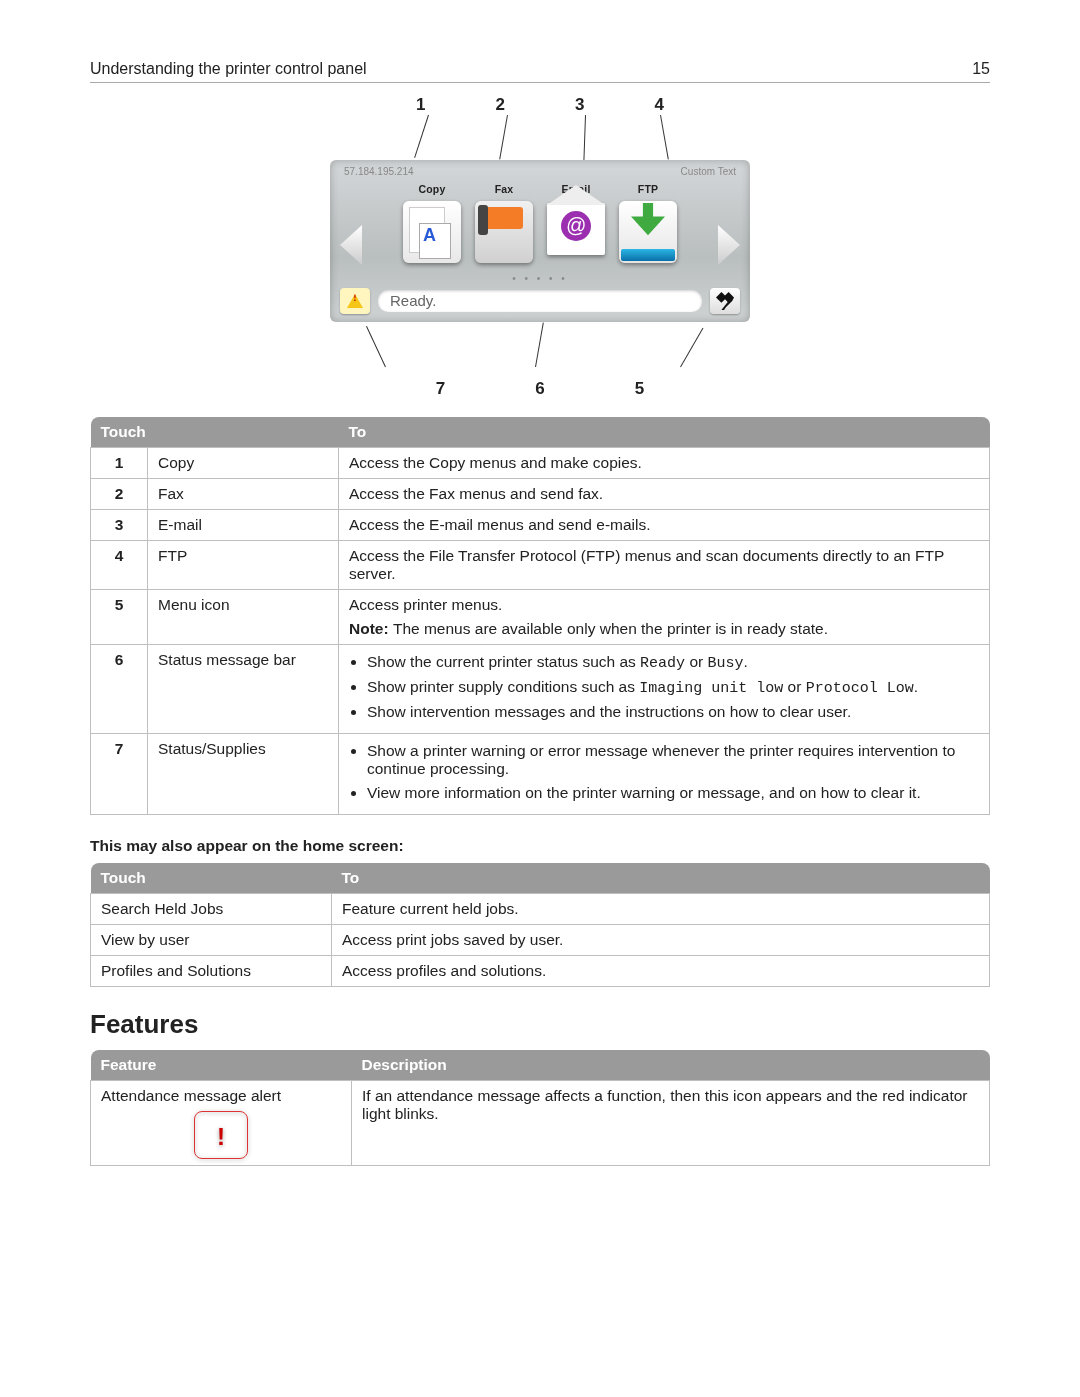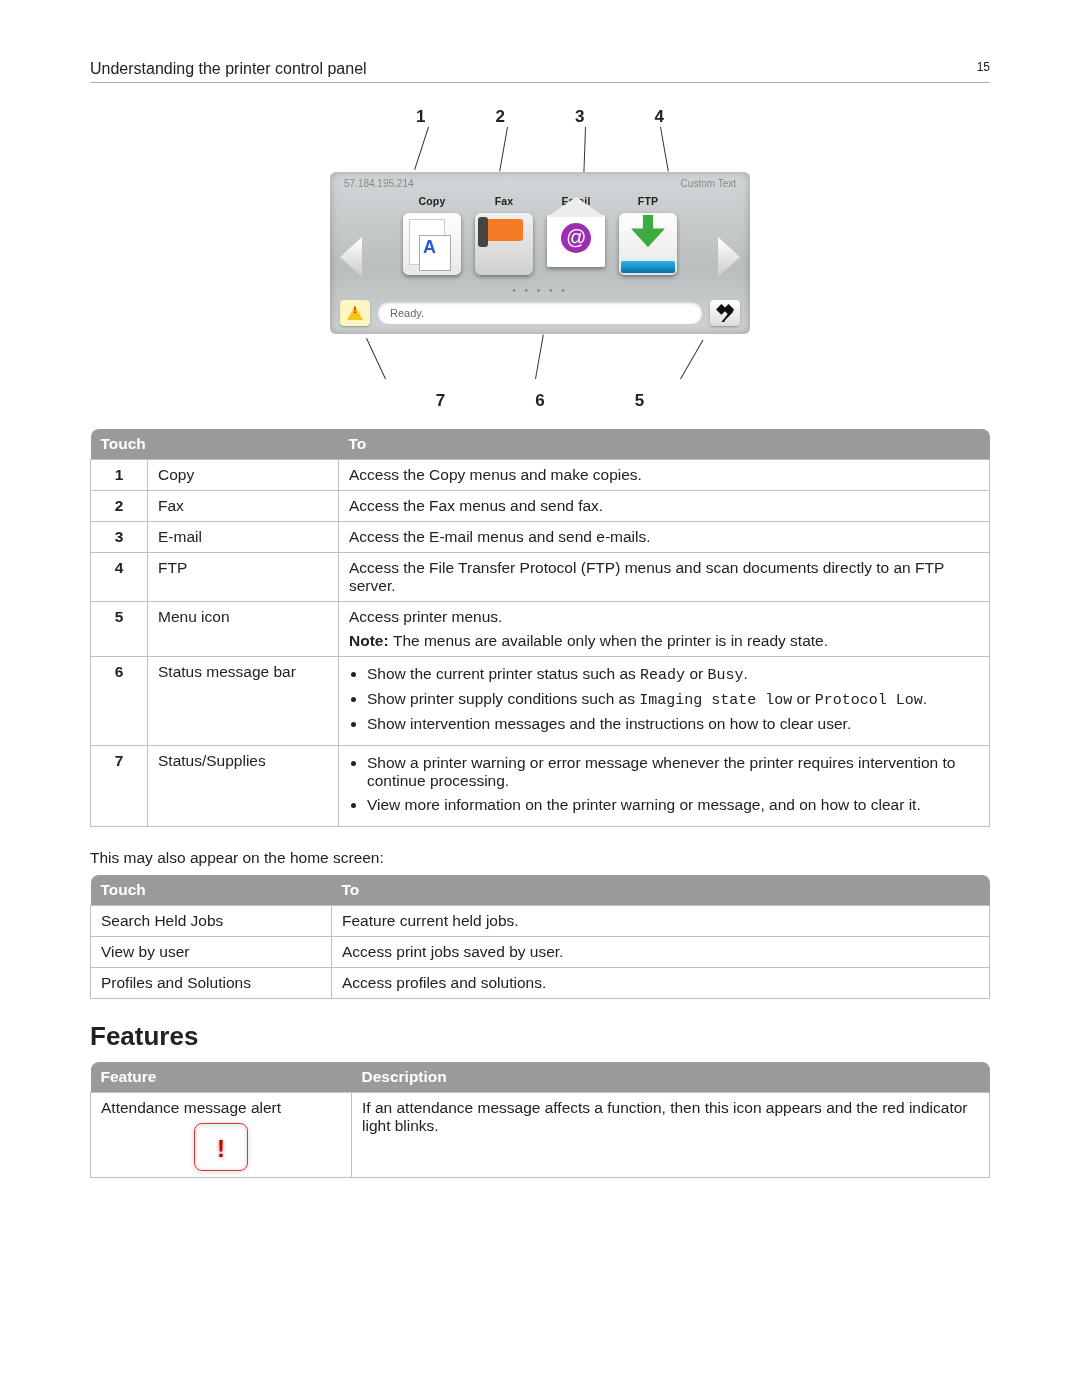--- a/index.html
+++ b/index.html
@@ -4,23 +4,23 @@
 <style>
   body {
     font-family: "Segoe UI", "Helvetica Neue", Arial, sans-serif;
     margin: 0;
     padding: 60px 90px;
     color: #222;
     width: 1080px;
     box-sizing: border-box;
     font-size: 15.5px;
   }
-  .page-head { display:flex; justify-content:space-between; border-bottom:1px solid #aaa; padding-bottom:4px; margin-bottom:24px;}
+  .page-head { display:flex; justify-content:space-between; border-bottom:1px solid #aaa; padding-bottom:4px; margin-bottom:12px;}
   .page-head .title { font-size:16px; }
-  .page-head .num { font-size:12px; }
+  .page-head .num { font-size:16px; }
 
   
   .diagram-wrap { width:420px; margin:0 auto 18px auto; position:relative; font-size:13px; }
   .callouts-top, .callouts-bot { display:flex; justify-content:center; gap:70px; font-weight:bold; font-size:17px; }
   .callouts-bot { gap:90px; margin-top:12px; }
   .leaders-top { height:45px; position:relative; }
   .leaders-top span { position:absolute; top:0; width:1px; height:100%; background:#333; }
   .leaders-bot { height:45px; position:relative; }
   .leaders-bot span { position:absolute; bottom:0; width:1px; height:100%; background:#333; }
 
@@ -50,40 +50,40 @@
   .ic-email .env::before{content:"";position:absolute;left:0;right:0;top:-18px;height:0;border-left:29px solid transparent;border-right:29px solid transparent;border-bottom:20px solid #eee;}
   .ic-email .at{position:absolute;left:14px;top:8px;width:30px;height:30px;border-radius:50%;background:#9b2fb0;color:#fff;font-style:italic;font-size:20px;line-height:28px;text-align:center;}
   .ic-ftp { background:linear-gradient(#fff,#e5e5e5);box-shadow:0 2px 4px rgba(0,0,0,.4);}
   .ic-ftp::before{content:"";position:absolute;left:12px;top:2px;width:34px;height:34px;background:#3faa3f;clip-path:polygon(35% 0,65% 0,65% 40%,100% 40%,50% 95%,0 40%,35% 40%);}
   .ic-ftp::after{content:"";position:absolute;left:2px;bottom:2px;right:2px;height:12px;background:linear-gradient(#2bb6e5,#0a6ea8);border-radius:2px;}
   .dots{ text-align:center;color:#888;letter-spacing:3px;font-size:10px;margin:8px 0 4px;}
   .status-row{display:flex;align-items:center;gap:8px;}
   .warn-box{width:30px;height:26px;background:#fff6bf;border-radius:4px;display:flex;align-items:center;justify-content:center;box-shadow:0 1px 2px rgba(0,0,0,.3);}
   .warn-tri{width:16px;height:14px;background:#f5c518;clip-path:polygon(50% 0,100% 100%,0 100%);position:relative;}
   .warn-tri::after{content:"!";position:absolute;left:0;right:0;top:-2px;text-align:center;font-size:10px;color:#c00;font-weight:bold;}
-  .status-bar{flex:1;background:#fff;border-radius:10px;height:22px;font-size:11px;color:#666;padding:0 12px;line-height:22px;box-shadow:inset 0 1px 3px rgba(0,0,0,.2);}
+  .status-bar{flex:1;background:#fff;border-radius:10px;height:22px;font-size:15px;color:#666;padding:0 12px;line-height:22px;box-shadow:inset 0 1px 3px rgba(0,0,0,.2);}
   .wrench-box{width:30px;height:26px;background:linear-gradient(#fff,#ddd);border-radius:4px;display:flex;align-items:center;justify-content:center;box-shadow:0 1px 2px rgba(0,0,0,.3);}
   .wrench{width:18px;height:18px;background:#111;clip-path:polygon(70% 0,100% 30%,90% 50%,55% 85%,45% 100%,30% 100%,65% 55%,50% 40%,30% 60%,0 30%,30% 0,50% 20%);} 
 
   
   table { border-collapse:collapse; width:100%; margin-bottom:22px;}
   th,td { text-align:left; padding:6px 10px; vertical-align:top; font-size:15.5px; }
   thead th { background:#9a9a9a; color:#fff; font-weight:bold;margin-top:18px; }
   thead th:first-child { border-top-left-radius:8px; }
   thead th:last-child  { border-top-right-radius:8px; }
   tbody td { border:1px solid #bfbfbf; }
   tbody tr:last-child td:first-child { border-bottom-left-radius:8px; }
   tbody tr:last-child td:last-child  { border-bottom-right-radius:8px; }
   .idx { width:36px; text-align:center; font-weight:bold; }
   .name-col { width:170px; }
   ul.cell-list { margin:2px 0 2px 18px; padding:0; }
   ul.cell-list li { margin-bottom:6px; }
   .mono { font-family:"Courier New",monospace; font-size:15px;}
   .note b { font-weight:bold; }
-  .para { margin:0 0 8px 0; }
+  .para { margin:0 0 8px 0;font-weight:bold; }
   h2.features { font-size:26px; font-weight:bold; margin:10px 0 10px 0; }
 
   .feat-col { width:240px; }
   .feat-icon-wrap { text-align:center; margin-top:10px;}
   .feat-warn {
     display:inline-block;width:46px;height:40px;position:relative;
     filter:drop-shadow(0 1px 2px rgba(0,0,0,.4));
   }
   .feat-warn .tri{
     width:46px;height:40px;background:linear-gradient(#ffe36b,#f5b90a);
@@ -208,21 +208,21 @@
           <div>Access printer menus.</div>
           <div class="note" style="margin-top:6px"><b>Note: </b>The menus are available only when the printer is in ready state.</div>
         </td>
       </tr>
       <tr>
         <td class="idx">6</td>
         <td class="name-col">Status message bar</td>
    <td>
           <ul class="cell-list">
      <li>Show the current printer status such as <span class="mono">Ready</span> or <span class="mono">Busy</span>.</li>
-     <li>Show printer supply conditions such as <span class="mono">Imaging state low</span> or <span class="mono">Protocol Low</span>.</li>
+     <li>Show printer supply conditions such as <span class="mono">Imaging unit low</span> or <span class="mono">Protocol Low</span>.</li>
      <li>Show intervention messages and the instructions on how to clear user.</li>
    </ul>
         </td>
       </tr>
       <tr>
         <td class="idx">7</td>
         <td class="name-col">Status/Supplies</td>
    <td>
           <ul class="cell-list">
             <li>Show a printer warning or error message whenever the printer requires intervention to continue processing.</li>

